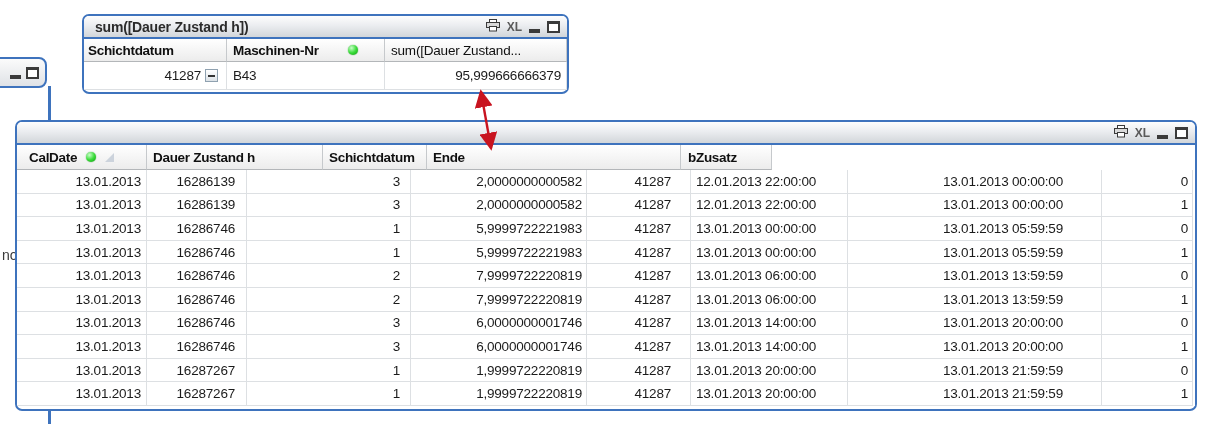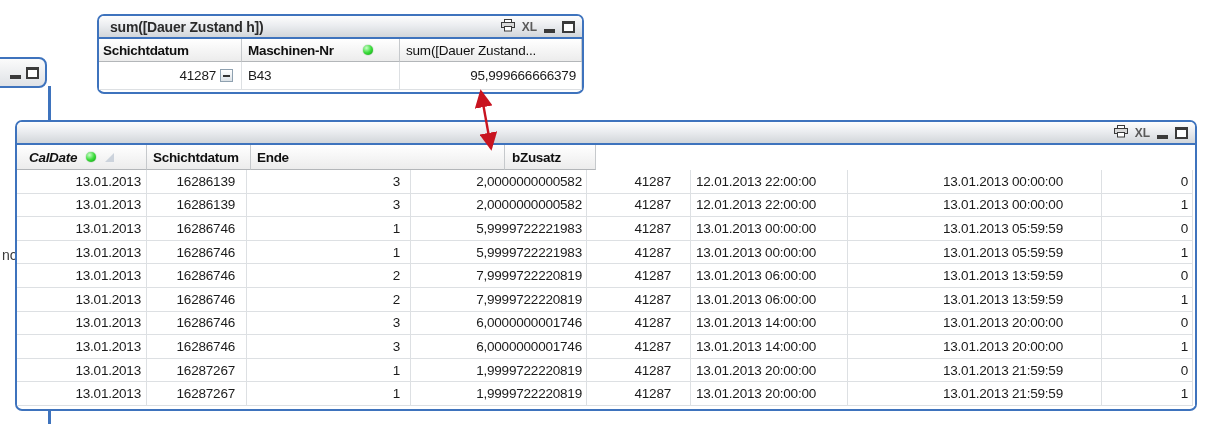--- a/index.html
+++ b/index.html
@@ -97,21 +97,21 @@
     background: linear-gradient(#ffffff, #dce2e7);
     display: inline-flex;
     align-items: center;
     justify-content: center;
     margin-left: 4px;
     flex: none;
   }
   .minus-box .dash { width: 7px; height: 2px; background: #333; }
 
   
-  #small-window { left: 97px; top: 14px; width: 487px; height: 80px; }
+  #small-window { left: 82px; top: 14px; width: 487px; height: 80px; }
   #small-window .hcell { height: 23px; }
   #small-window .row   { height: 28px; }
 
   #big-window { left: 15px; top: 120px; width: 1182px; height: 291px; }
 
   
   #fragment-window {
     position: absolute;
     left: -8px; top: 57px; width: 55px; height: 31px;
     border: 2px solid #3e73bd;
@@ -215,25 +215,28 @@
           <rect x="0.5" y="3.5" width="13" height="5" fill="#d9d9d9" stroke="#3a3a3a"></rect>
           <rect x="3.5" y="7.5" width="7" height="4.5" fill="#ffffff" stroke="#3a3a3a"></rect>
         </svg>
       </span>
       <span class="xl-glyph">XL</span>
       <span class="min-bar"></span>
       <span class="max-box"></span>
     </span>
   </div>
   <div class="header-row" id="big-header">
-      <div class="hcell" style="width: 130px; padding-left: 12px; font-style: italic;">
+      <div class="hcell" style="width: 130px; padding-left: 12px;">
         <span>CalDate</span>
         <span class="dot"></span>
         <span class="sort-tri"></span>
       </div>
+      <div class="hcell" style="width: 176px; padding-left: 6px;">
+        <span>Dauer Zustand h</span>
+      </div>
       <div class="hcell" style="width: 104px; padding-left: 6px;">
         <span>Schichtdatum</span>
       </div>
       <div class="hcell" style="width: 254px; padding-left: 6px;">
         <span>Ende</span>
       </div>
       <div class="hcell" style="width: 91px; padding-left: 7px;">
         <span>bZusatz</span>
       </div>
     </div>

